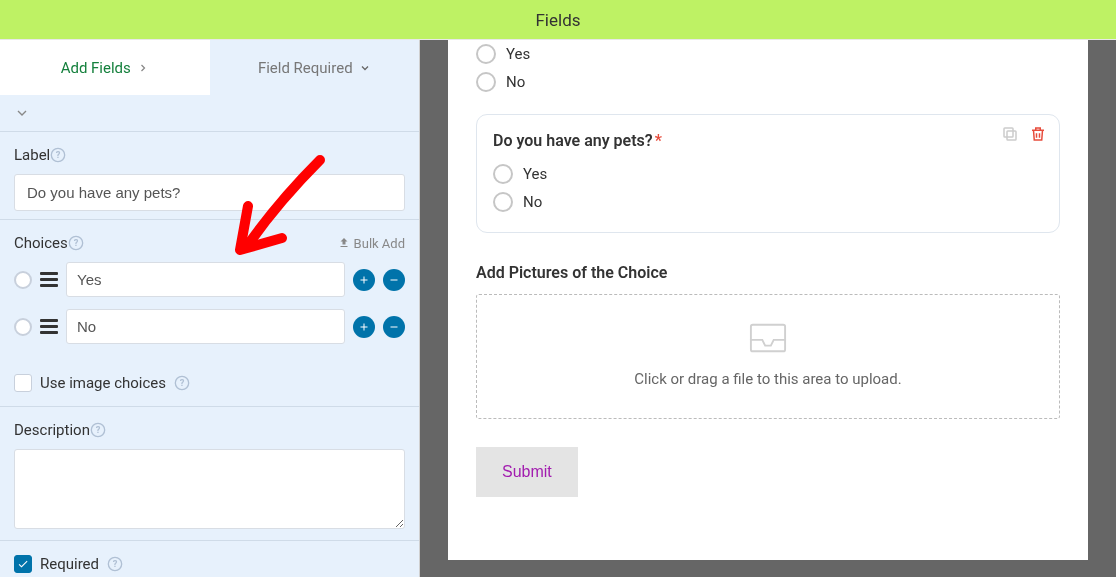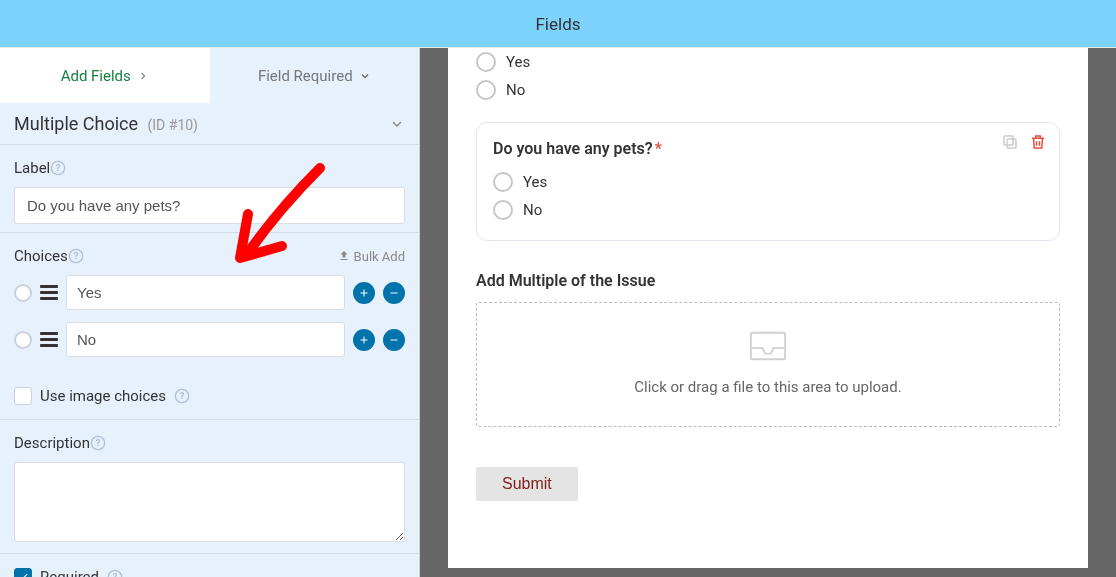--- a/index.html
+++ b/index.html
@@ -11,22 +11,22 @@
       font-family: -apple-system, BlinkMacSystemFont, "Segoe UI", Roboto, Helvetica, Arial, sans-serif;
       font-size: 14px;
       color: #414141;
       background: #fff;
       width: 1116px;
       height: 577px;
       overflow: hidden;
       position: relative;
     }
     .top-bar {
-      height: 48px;
-      background: #7dd3fc;
+      height: 40px;
+      background: #bef264;
       border-bottom: 1px solid #e8e8e8;
       display: flex;
       align-items: center;
       justify-content: center;
       font-size: 17px;
       color: #333;
       text-align: center;
     }
     .workspace {
       display: flex;
@@ -312,26 +312,26 @@
       width: 46px;
       height: 38px;
       color: #d0d0d0;
       margin-bottom: 10px;
     }
     .dropzone-text {
       font-size: 15px;
       color: #666;
     }
     .submit-btn {
-      margin-top: 40px;
-      padding: 8px 26px;
+      margin-top: 28px;
+      padding: 16px 26px;
       font-size: 16px;
       background: #e4e4e4;
       border: none;
-      color: #7f1d1d;
+      color: #a21caf;
       cursor: pointer;
     }
   </style>
 </head>
 <body>
 
 <div class="top-bar">
   <span>Fields</span>
 </div>
 
@@ -348,24 +348,20 @@
       </div>
       <div class="tab">
         <span>Field Required</span>
         <svg class="chev" viewBox="0 0 24 24" fill="none" stroke="#666" stroke-width="2.5">
             <polyline points="6 9 12 15 18 9"></polyline>
           </svg>
       </div>
     </div>
 
     <div class="section-header">
-      <div>
-        <span class="section-title">Multiple Choice</span>
-        <span class="section-id">(ID #10)</span>
-      </div>
       <svg class="collapse-icon" viewBox="0 0 24 24" fill="none" stroke="#888" stroke-width="2">
           <polyline points="6 9 12 15 18 9"></polyline>
         </svg>
     </div>
 
     <div class="field">
       <div class="field-label-row">
         <div class="field-label">
           <span>Label</span>
           <span class="help-icon">
@@ -521,21 +517,21 @@
         <div class="pv-option">
           <div class="pv-radio"></div>
           <span>Yes</span>
         </div>
         <div class="pv-option">
           <div class="pv-radio"></div>
           <span>No</span>
         </div>
       </div>
 
-      <div class="pv-section-title">Add Multiple of the Issue</div>
+      <div class="pv-section-title">Add Pictures of the Choice</div>
       <div class="dropzone">
         <svg viewBox="0 0 48 40" fill="none" stroke="currentColor" stroke-width="2">
           <path d="M6 22 L6 8 Q6 6 8 6 L40 6 Q42 6 42 8 L42 22"></path>
           <path d="M6 22 L18 22 L21 28 L27 28 L30 22 L42 22 L42 32 Q42 34 40 34 L8 34 Q6 34 6 32 L6 22 Z"></path>
         </svg>
         <div class="dropzone-text">Click or drag a file to this area to upload.</div>
       </div>
 
       <button class="submit-btn">Submit</button>
 

